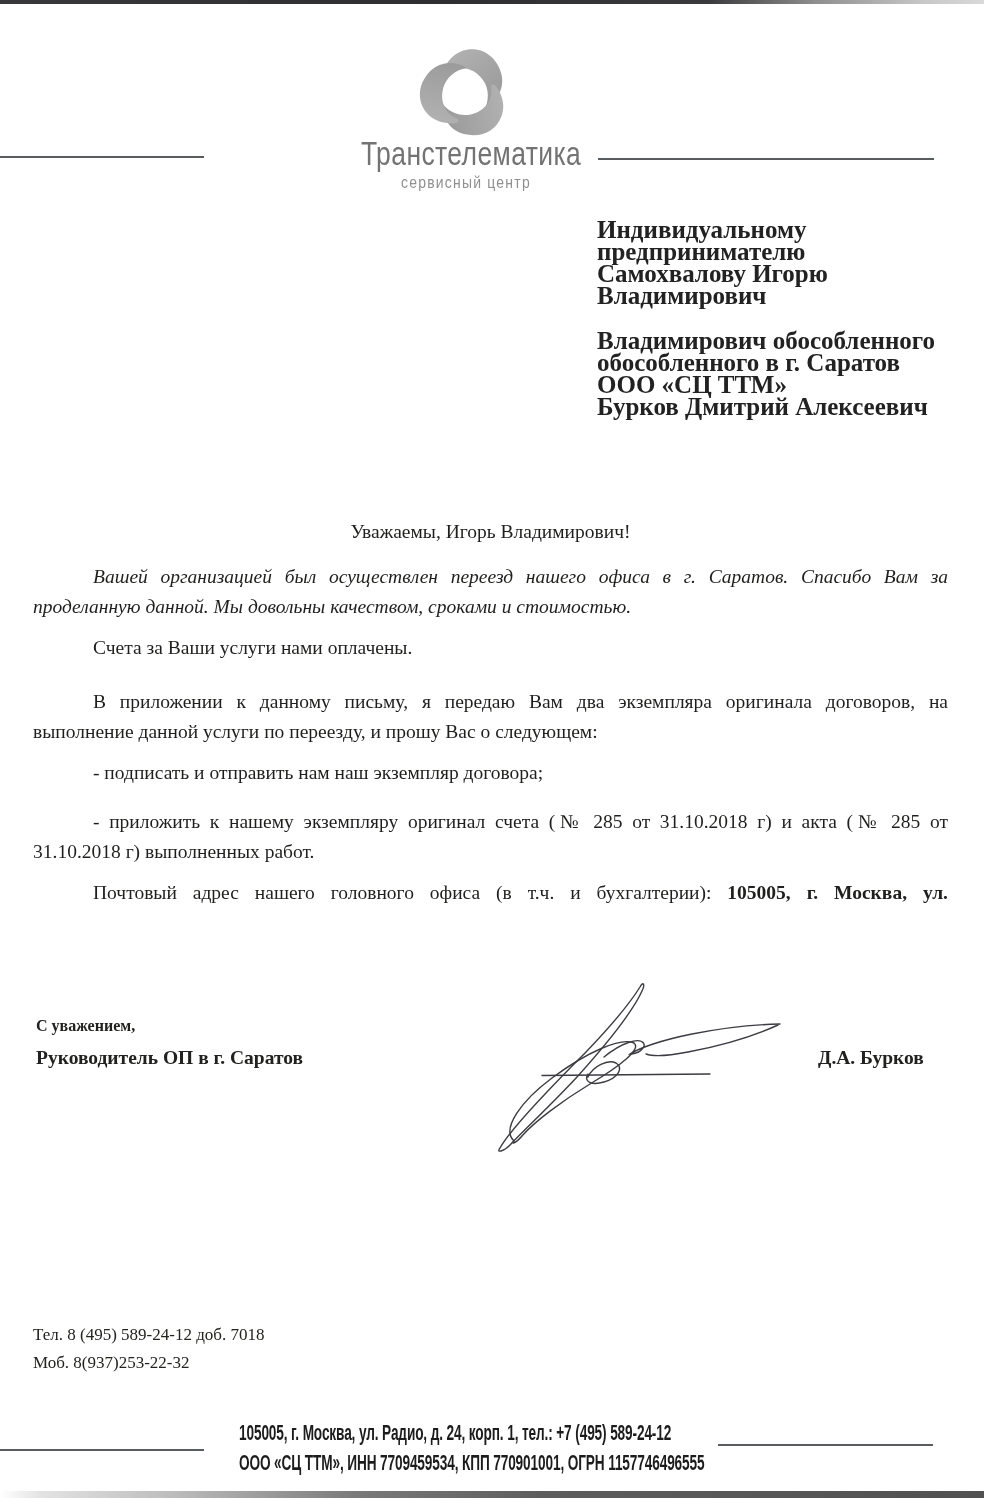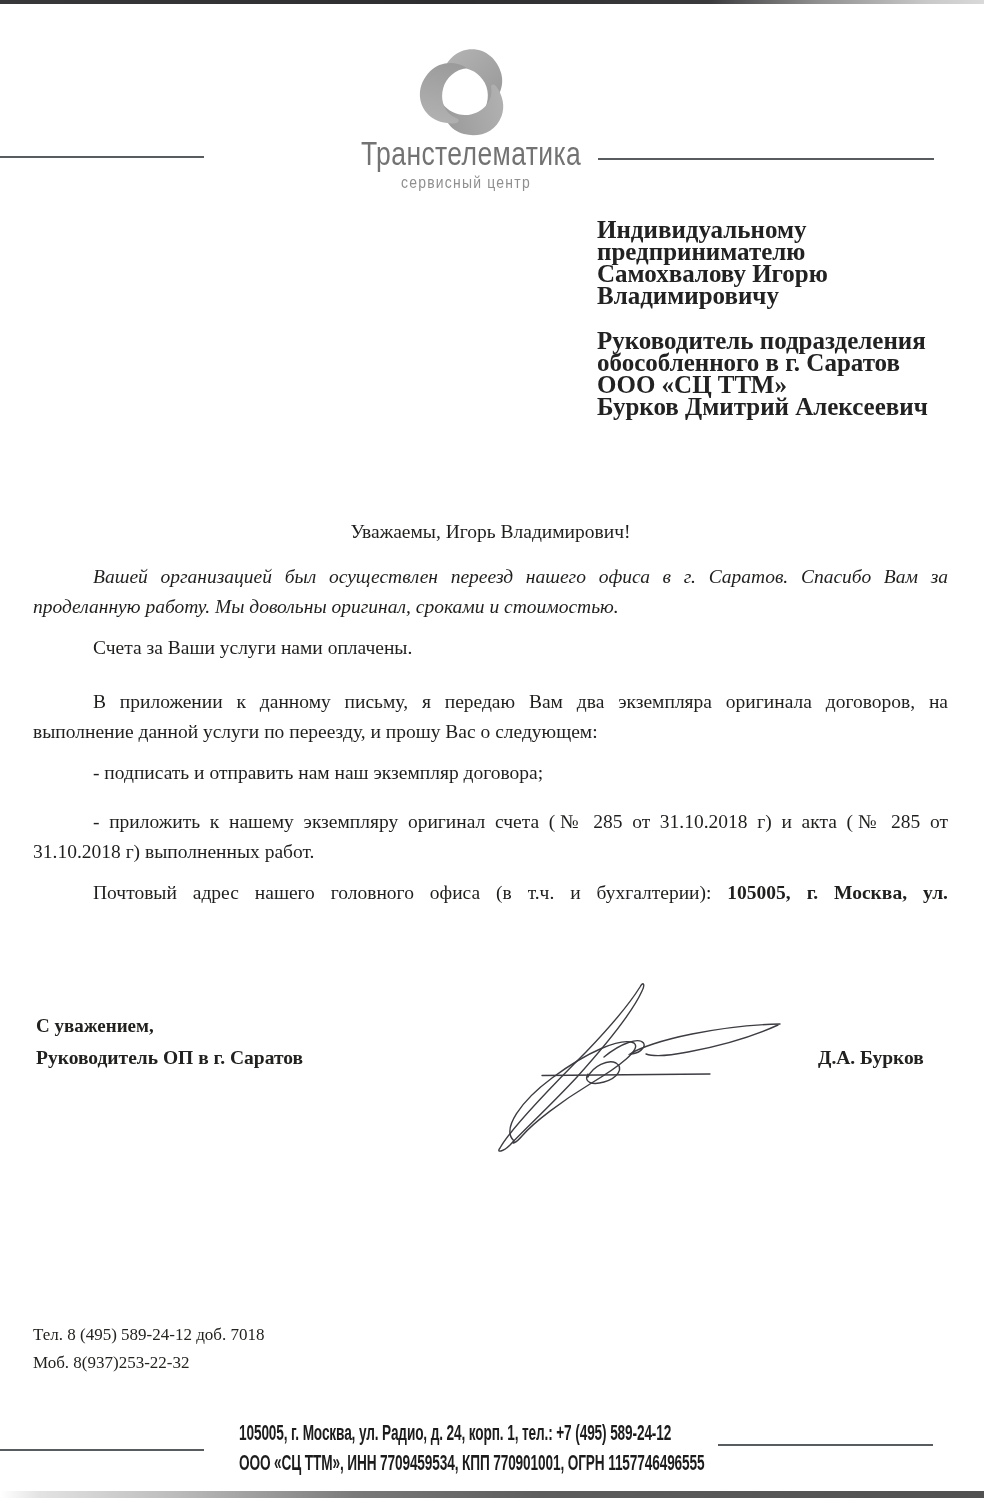--- a/index.html
+++ b/index.html
@@ -38,21 +38,21 @@
   
   .bodyblock{left:33px;width:915px;font-size:19.5px;line-height:30px;color:#1f1f1d;}
   .salutation{top:517px;text-align:center;}
   .p1{top:562px;font-style:italic;} .p2{top:633px;} .p3{top:687px;}
   .li1{top:758px;} .li2{top:807px;} .p4{top:878px;}
   .line{width:100%;}
   .j{text-align:justify;text-align-last:justify;}
   .ind{text-indent:60px;}
   .b{font-weight:bold;}
   
-  .closing{left:36px;top:1011px;font-weight:bold;font-size:19px;line-height:30px;}
+  .closing{left:36px;top:1011px;font-weight:bold;font-size:16px;line-height:30px;}
   .signer-title{left:36px;top:1043px;font-weight:bold;font-size:19.5px;line-height:30px;}
   .signer-name{left:818px;top:1043px;font-weight:bold;font-size:19.5px;line-height:30px;}
   .sig-svg{left:492px;top:978px;width:300px;height:175px;}
   
   .contacts{left:33px;top:1321px;font-size:17px;line-height:28px;color:#23231f;}
   
   .footer-text{
     left:239px;top:1418px;width:740px;
     font-family:"Liberation Sans","DejaVu Sans",sans-serif;
     font-weight:700;font-size:22px;line-height:30px;color:#1c1c1c;
@@ -85,35 +85,35 @@
     <use href="#blade" fill="url(#bladeFill)" transform="rotate(240 50 52)"></use>
   </svg>
   <div class="abs brand-name">Транстелематика</div>
   <div class="abs brand-sub">сервисный центр</div>
   <div class="abs rule hr-left-top"></div>
   <div class="abs rule hr-right-top"></div>
 
   <div class="abs recipient">
     <div class="grp1">
       <div class="line">Индивидуальному предпринимателю</div>
-      <div class="line">Самохвалову Игорю Владимировичу</div>
+      <div class="line">Самохвалову Игорю Владимирович</div>
     </div>
     <div class="grp2">
-      <div class="line">Руководитель подразделения</div>
+      <div class="line">Владимирович обособленного</div>
       <div class="line">обособленного в г. Саратов</div>
       <div class="line">ООО «СЦ ТТМ»</div>
       <div class="line">Бурков Дмитрий Алексеевич</div>
     </div>
   </div>
 
   <div class="abs bodyblock salutation">Уважаемы, Игорь Владимирович!</div>
 
   <div class="abs bodyblock p1">
     <div class="line j ind">Вашей организацией был осуществлен переезд нашего офиса в г. Саратов. Спасибо Вам за</div>
-    <div class="line">проделанную работу. Мы довольны оригинал, сроками и стоимостью.</div>
+    <div class="line">проделанную данной. Мы довольны качеством, сроками и стоимостью.</div>
   </div>
 
   <div class="abs bodyblock p2">
     <div class="line ind">Счета за Ваши услуги нами оплачены.</div>
   </div>
 
   <div class="abs bodyblock p3">
     <div class="line j ind">В приложении к данному письму, я передаю Вам два экземпляра оригинала договоров, на</div>
     <div class="line">выполнение данной услуги по переезду, и прошу Вас о следующем:</div>
   </div>

